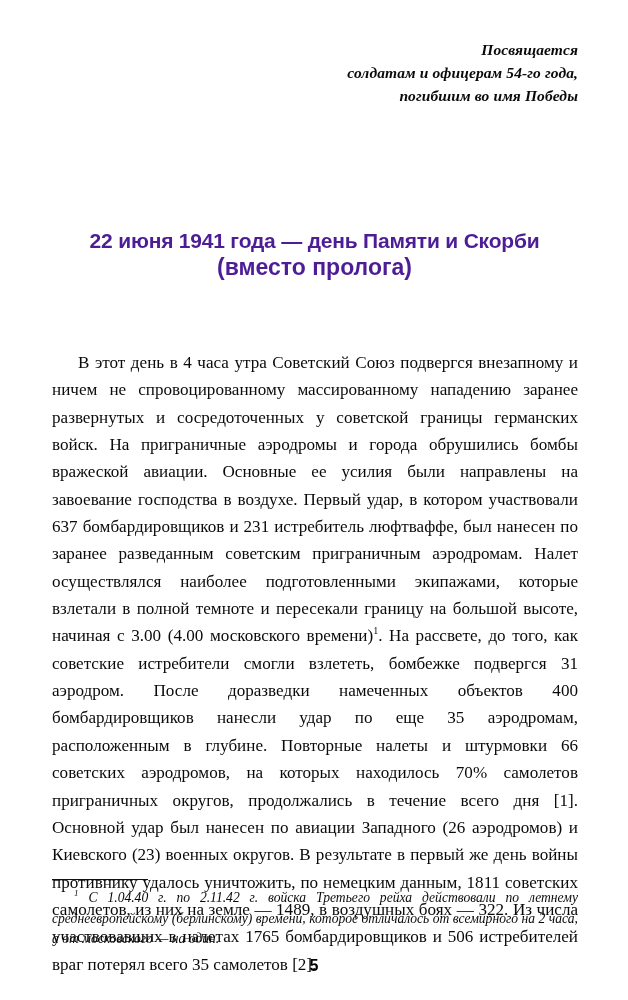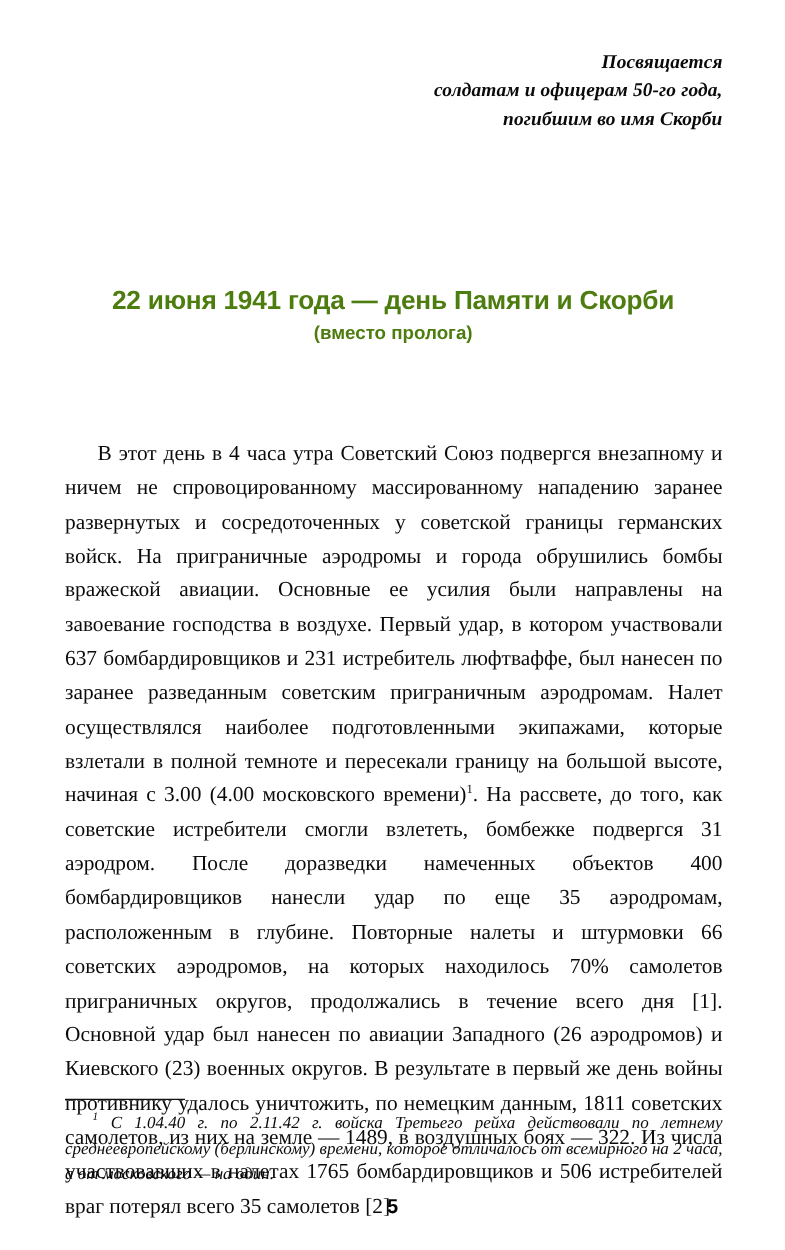--- a/index.html
+++ b/index.html
@@ -40,29 +40,29 @@
 
   
   .heading {
     position: absolute;
     left: 52px;
     top: 228px;
     width: 525px;
     text-align: center;
     font-family: "Liberation Sans", "DejaVu Sans", sans-serif;
     font-weight: bold;
-    color: #4d7c0f;
+    color: #4c1d95;
   }
   .heading .line1 {
     font-size: 21px;
     line-height: 26px;
     letter-spacing: -0.2px;
   }
   .heading .line2 {
-    font-size: 15px;
+    font-size: 23px;
     line-height: 24px;
     margin-top: 1px;
   }
 
   
   .body-text {
     position: absolute;
     left: 52px;
     top: 305px;
     width: 526px;
@@ -123,22 +123,22 @@
     color: #000;
   }
 </style>
 </head>
 <body>
 
 <div class="page">
 
   <div class="dedication">
     <div>Посвящается</div>
-    <div>солдатам и офицерам 50-го года,</div>
-    <div>погибшим во имя Скорби</div>
+    <div>солдатам и офицерам 54-го года,</div>
+    <div>погибшим во имя Победы</div>
   </div>
 
   <div class="heading">
     <div class="line1">22 июня 1941 года — день Памяти и Скорби</div>
     <div class="line2">(вместо пролога)</div>
   </div>
 
   <div class="body-text">
     <p><span>В этот день в 4 часа утра Советский Союз подвергся внезапному и ничем не спровоцированному массированному нападению заранее развернутых и сосредоточенных у советской границы германских войск. На приграничные аэродромы и города обрушились бомбы вражеской авиации. Основные ее усилия были направлены на завоевание господства в воздухе. Первый удар, в котором участвовали 637 бомбардировщиков и 231 истребитель люфтваффе, был нанесен по заранее разведанным советским приграничным аэродромам. Налет осуществлялся наиболее подготовленными экипажами, которые взлетали в полной темноте и пересекали границу на большой высоте, начиная с 3.00 (4.00 московского времени)</span><sup>1</sup><span>. На рассвете, до того, как советские истребители смогли взлететь, бомбежке подвергся 31 аэродром. После доразведки намеченных объектов 400 бомбардировщиков нанесли удар по еще 35 аэродромам, расположенным в глубине. Повторные налеты и штурмовки 66 советских аэродромов, на которых находилось 70% самолетов приграничных округов, продолжались в течение всего дня [1]. Основной удар был нанесен по авиации Западного (26 аэродромов) и Киевского (23) военных округов. В результате в первый же день войны противнику удалось уничтожить, по немецким данным, 1811 советских самолетов, из них на земле — 1489, в воздушных боях — 322. Из числа участвовавших в налетах 1765 бомбардировщиков и 506 истребителей враг потерял всего 35 самолетов [2].</span></p>
   </div>

